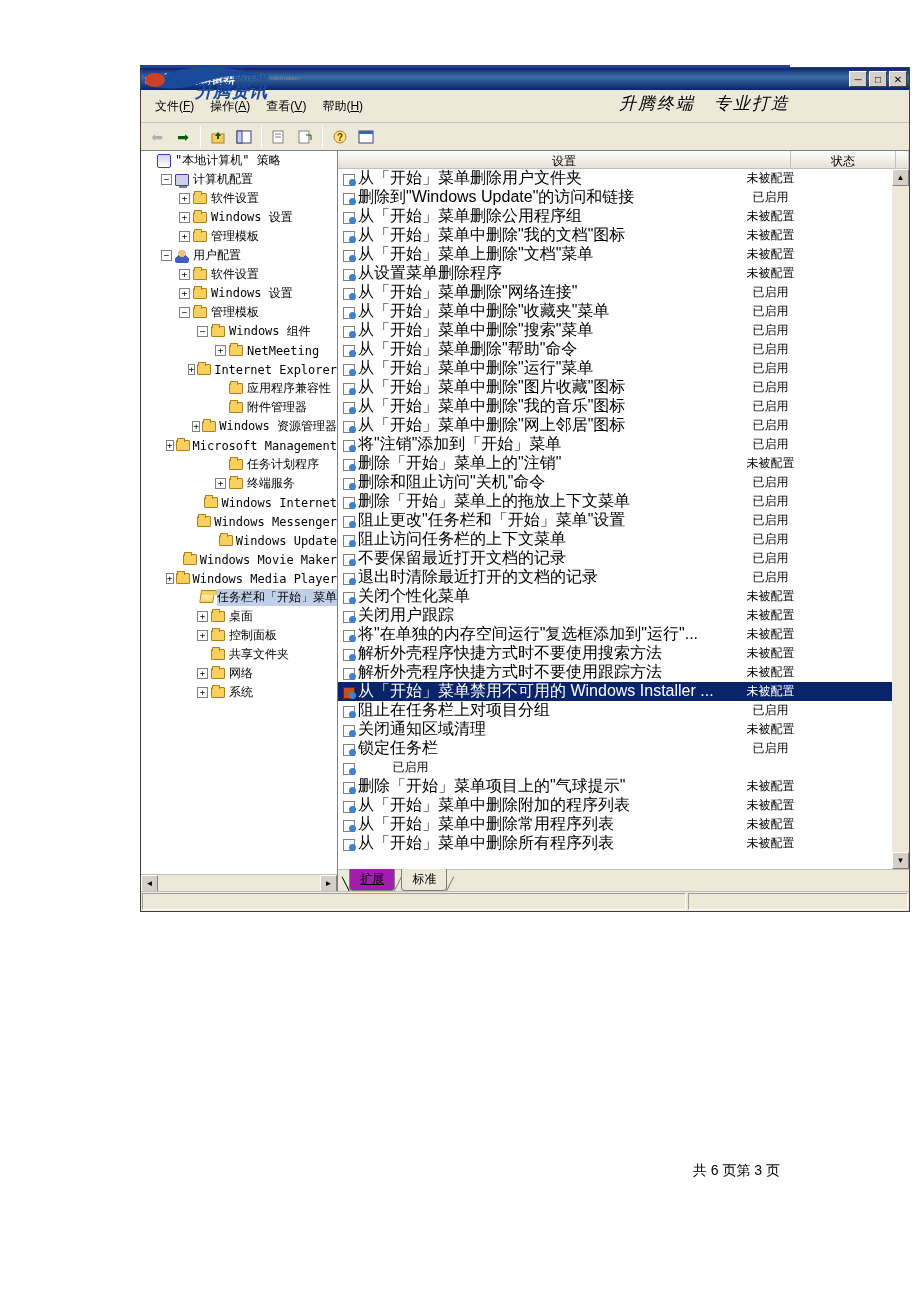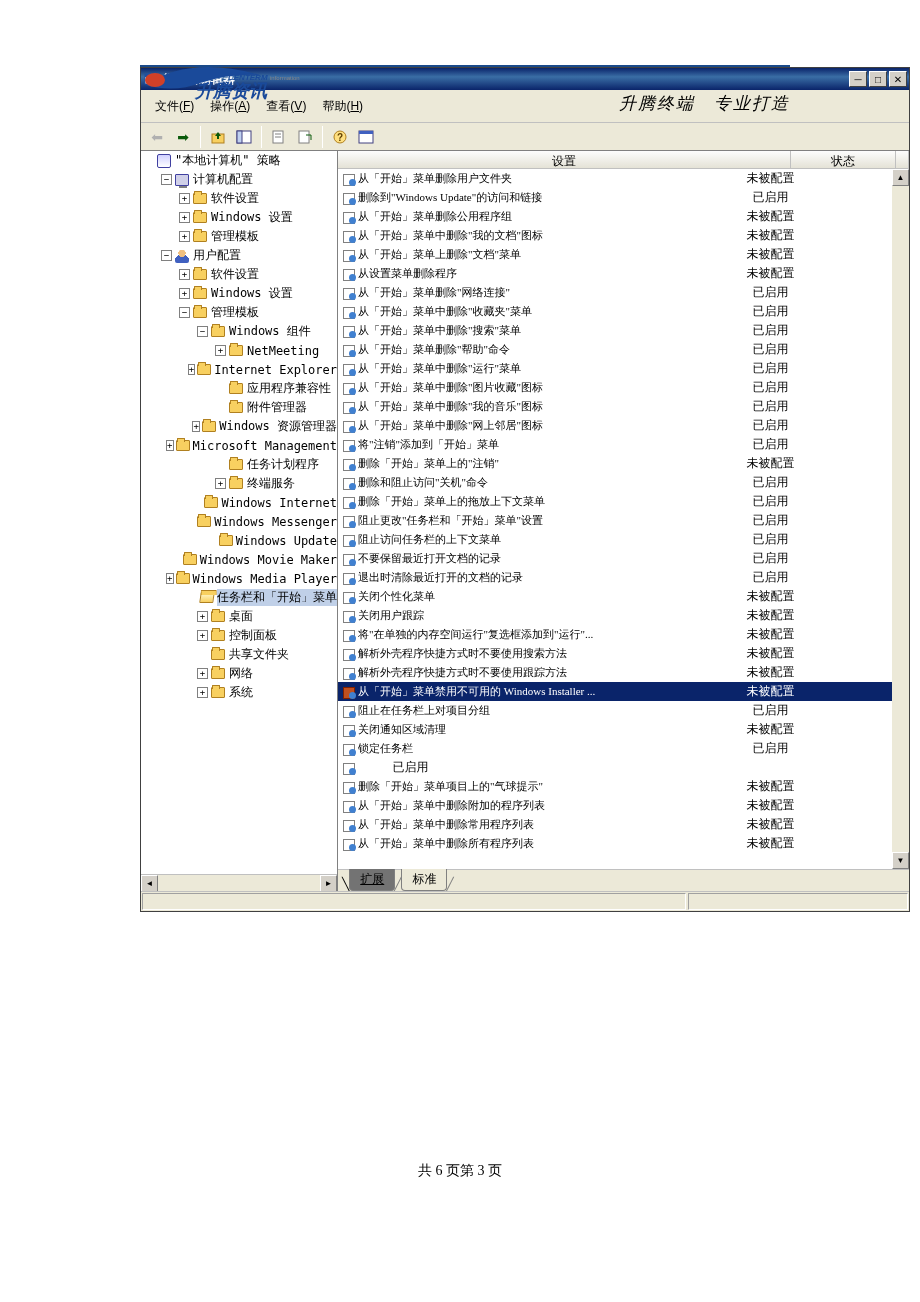--- a/index.html
+++ b/index.html
@@ -52,32 +52,32 @@
   .lh-state { width:105px; text-align:center;}
   .lh-pad { flex:1; }
   .list-body { flex:1; overflow:hidden; position:relative;}
   .list-row { display:flex; align-items:center; height:19px; }
   .list-row.sel { background:#0a246a; color:#fff; }
   .lr-ico { width:18px; display:inline-flex; align-items:center; justify-content:center; margin-left:2px;}
   .setting-ico { width:14px; height:14px; position:relative; }
   .setting-ico::before { content:""; position:absolute; left:1px; top:2px; width:10px; height:10px; background:#fff; border:1px solid #808080;}
   .setting-ico::after { content:""; position:absolute; right:0; bottom:0; width:7px; height:7px; background:#4080d0; border-radius:50%;}
   .list-row.sel .setting-ico::before { background:#c05020; border-color:#802000; }
-  .lr-text { width:360px; font-family:Liberation Serif, serif; font-size:11px; white-space:nowrap; overflow:hidden;}
+  .lr-text { width:360px; font-family:Liberation Sans, sans-serif; font-size:16px; white-space:nowrap; overflow:hidden;}
   .lr-state { width:105px; text-align:center; font-family:"SimSun",monospace; font-size:12px;}
   .vsb { position:absolute; right:0; top:18px; bottom:22px; width:17px; background:#ece9d8; display:flex; flex-direction:column;}
   .vsb-btn { width:17px; height:17px; background:#d4d0c8; border:1px solid #fff; border-right-color:#808080; border-bottom-color:#808080; display:flex;align-items:center;justify-content:center;font-size:8px;}
   .vsb-track{flex:1;}
   .tabbar { height:22px; background:#ece9d8; border-top:1px solid #c0c0c0; display:flex; align-items:flex-end; padding-left:4px;}
   .tab { padding:2px 10px; border:1px solid #808080; border-top:none; border-radius:0 0 4px 4px; background:#fff; font-size:12px; margin-right:-1px; cursor:pointer;}
-  .tab.active { background:#737373; font-weight:normal; position:relative; top:0;text-decoration:underline;}
+  .tab.active { background:#a21caf; font-weight:normal; position:relative; top:0;text-decoration:underline;}
   .tab.inactive { background:#ece9d8; }
   .statusbar { height:20px; background:#ece9d8; border-top:1px solid #c0c0c0; display:flex;}
   .sb-cell { flex:1; border:1px solid #fff; border-top-color:#a0a0a0; border-left-color:#a0a0a0; margin:1px;}
-  .footer { margin-top:250px; padding:0 140px; display:flex; justify-content:center; font-size:14px; font-family:Liberation Serif, serif;}
+  .footer { margin-top:250px; padding:0 140px; display:flex; justify-content:flex-end; font-size:14px; font-family:Liberation Sans, sans-serif;}
 </style>
 </head>
 <body>
 
 <div class="page">
   <div class="logo-area">
     <div class="logo">
       <svg class="logo-swoosh" viewBox="0 0 200 50">
         <path d="M5 30 Q 50 0 120 20 Q 90 18 60 28 Q 35 38 5 30 Z" fill="#1a4a9a"></path>
         <ellipse cx="15" cy="25" rx="10" ry="7" fill="#d04028"></ellipse>

